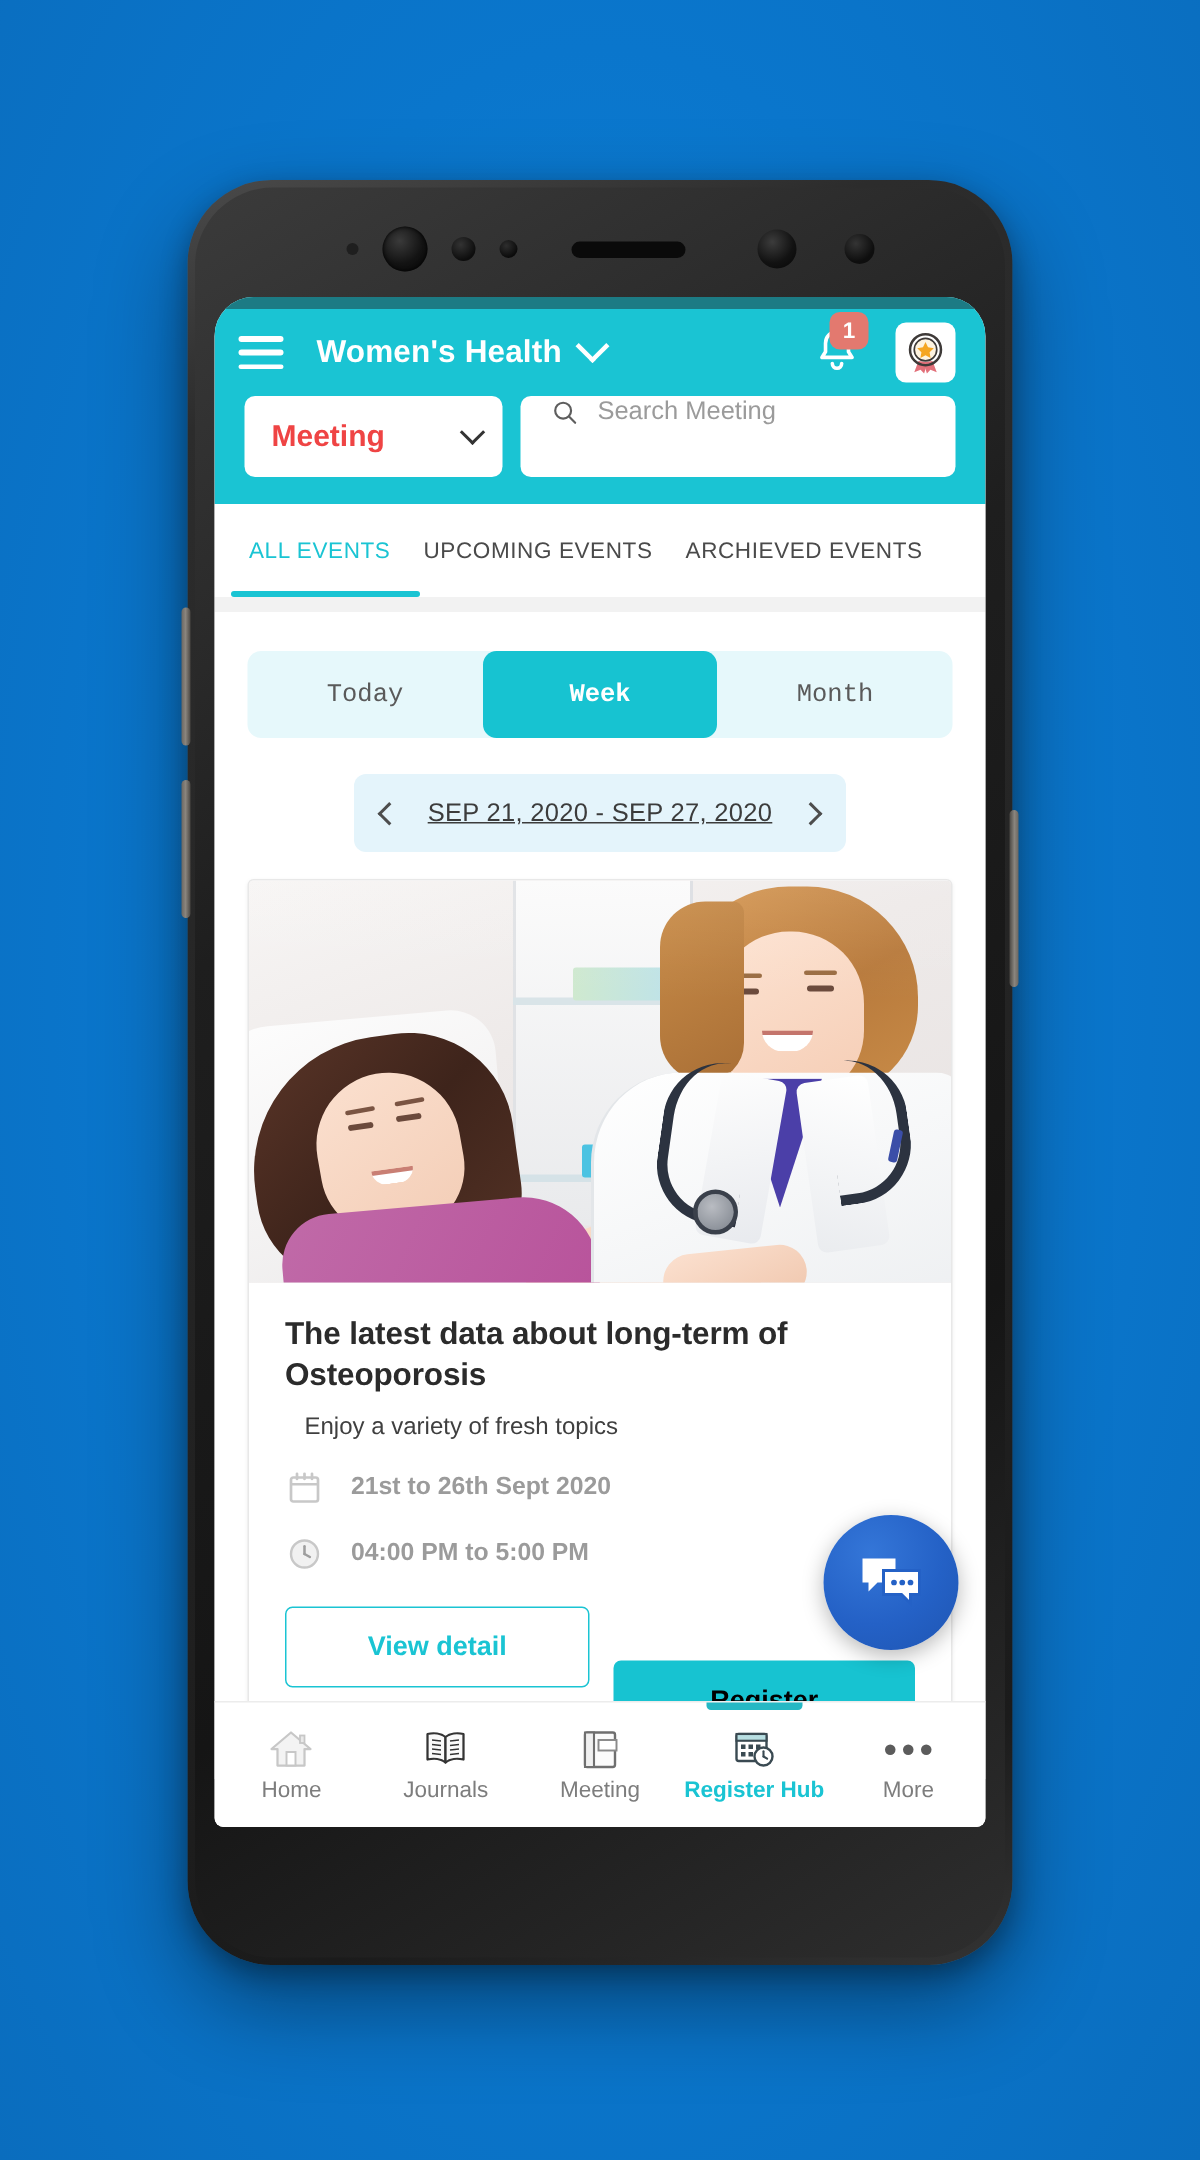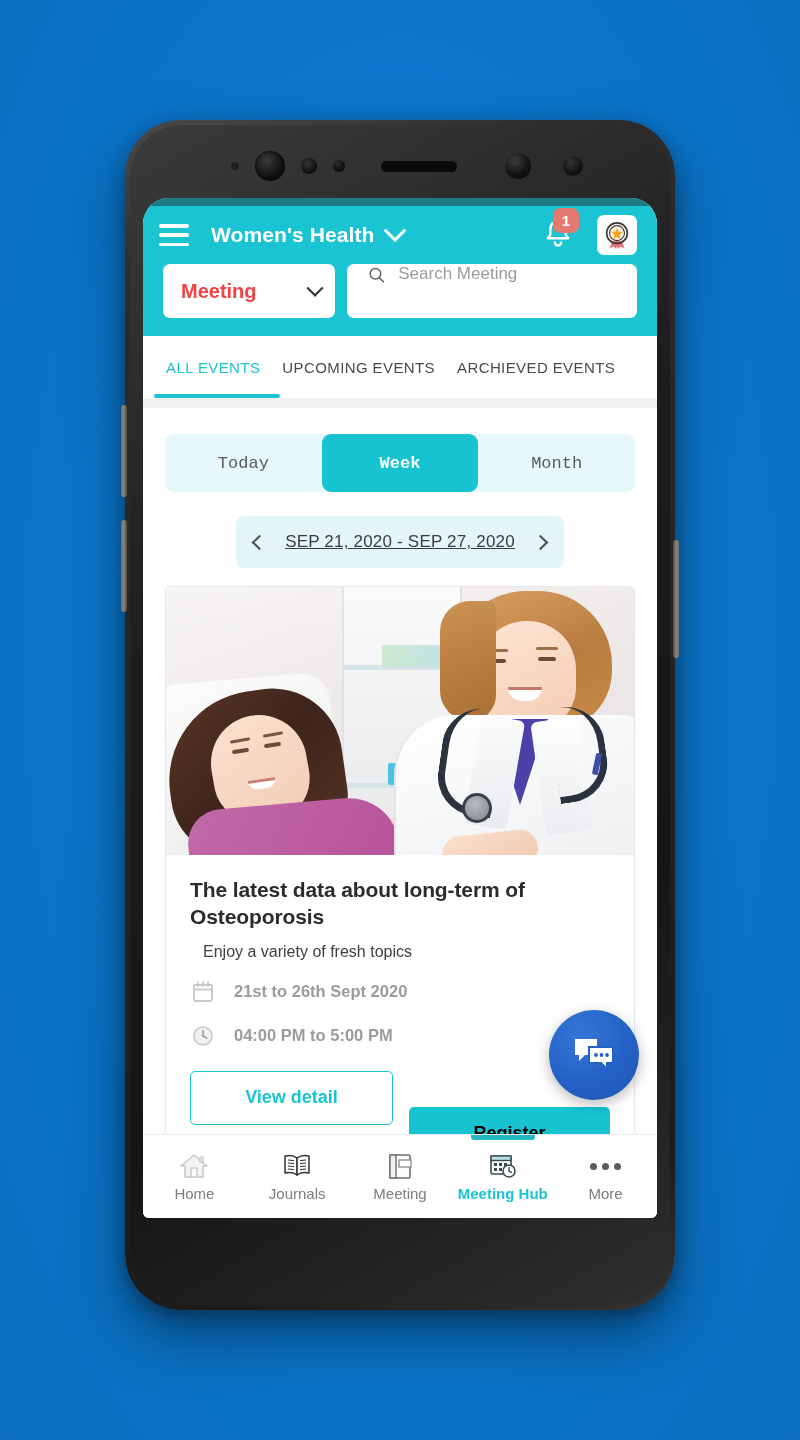--- a/index.html
+++ b/index.html
@@ -755,21 +755,21 @@
                 <rect x="11" y="11" width="3" height="3"></rect>
               <rect x="16" y="11" width="3" height="3"></rect>
                 <rect x="6" y="16" width="3" height="3"></rect>
               <rect x="11" y="16" width="3" height="3"></rect>
             </g>
             <circle cx="21" cy="19" r="6" fill="#ffffff" stroke="#3a4a52" stroke-width="1.6"></circle>
             <line x1="21" y1="15.5" x2="21" y2="19" stroke="#3a4a52" stroke-width="1.4" stroke-linecap="round"></line>
             <line x1="21" y1="19" x2="23.4" y2="20.4" stroke="#3a4a52" stroke-width="1.4" stroke-linecap="round"></line>
           </svg>
         </span>
-        <span class="nav-label">Meeting Hub</span>
+        <span class="nav-label">Register Hub</span>
       </div>
 
       <div class="nav-item">
         <span class="nav-icon">
           <span class="dots">
               <i></i>
               <i></i>
               <i></i>
             </span>
         </span>

